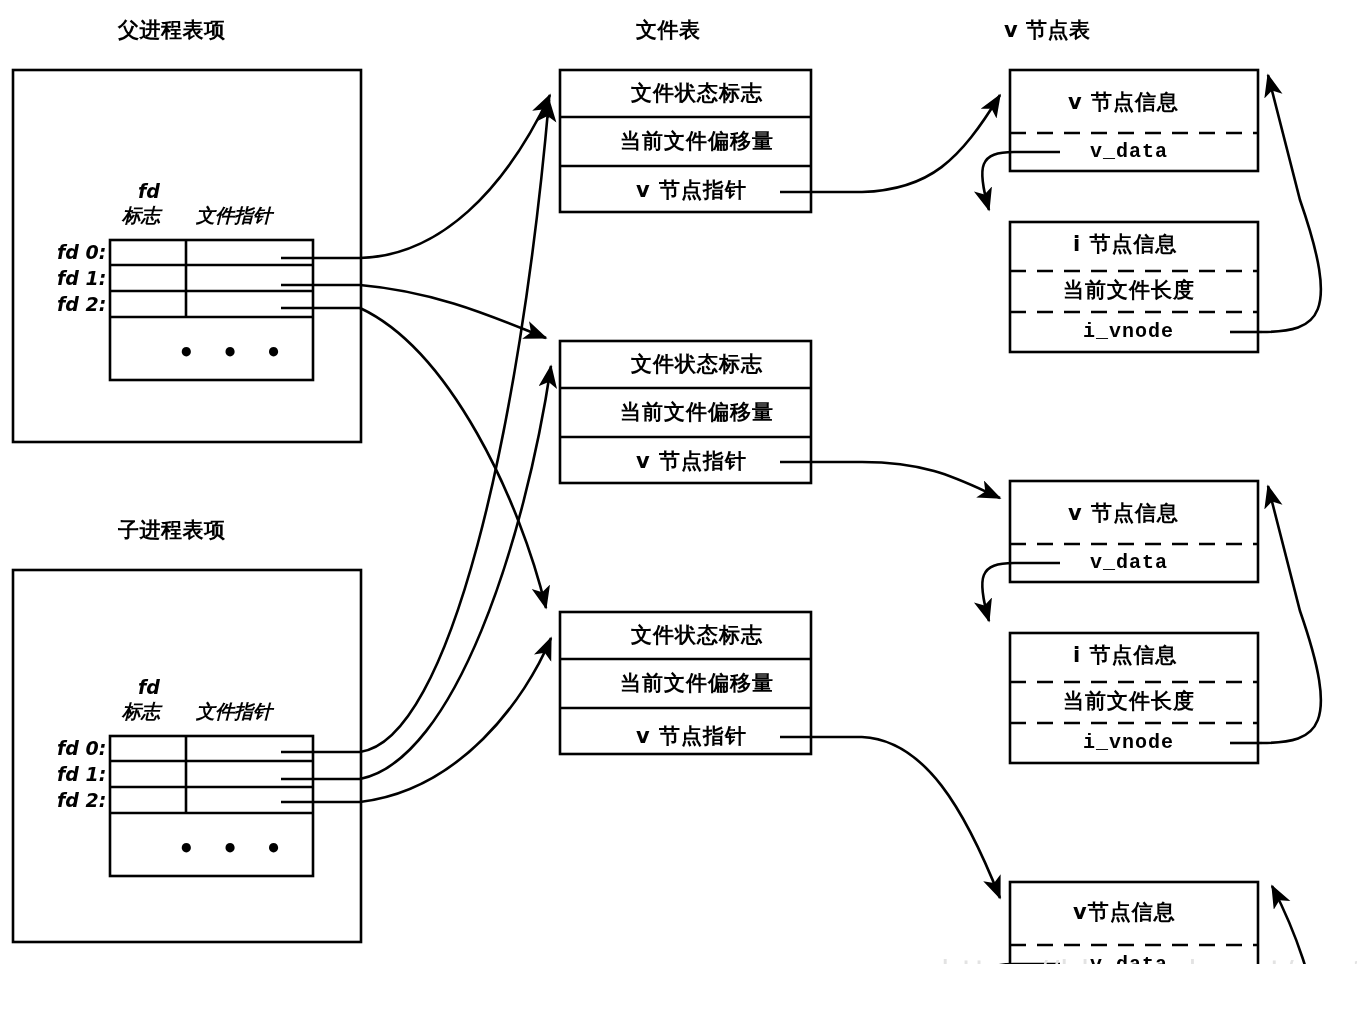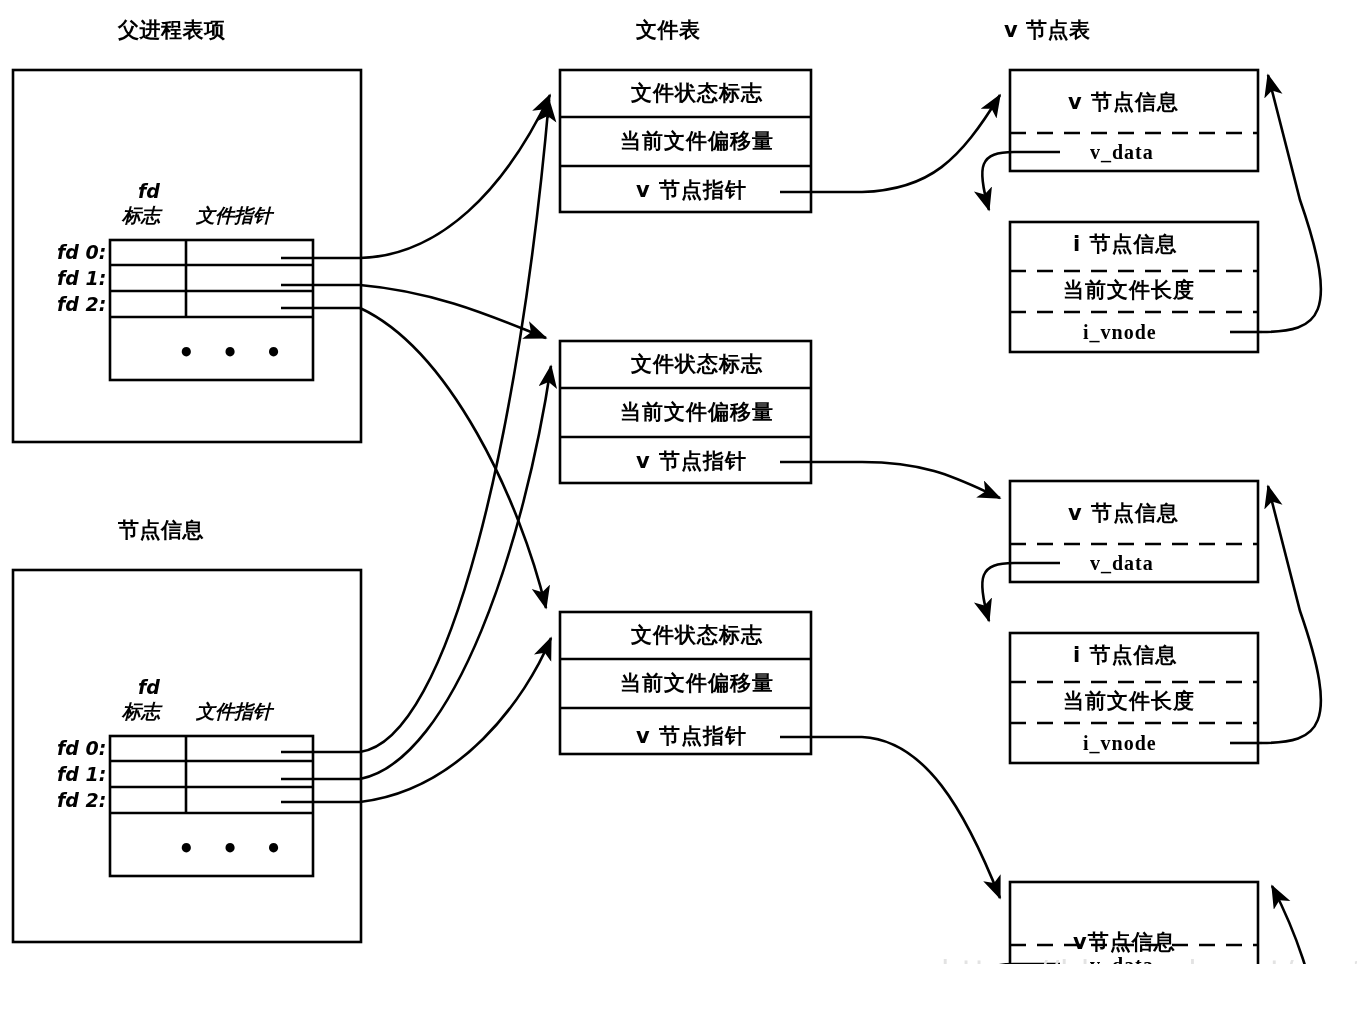--- a/index.html
+++ b/index.html
@@ -34,21 +34,21 @@
   }
   .title {
     font-size: 21px;
     letter-spacing: 0.5px;
   }
   .cell-text {
     font-size: 21px;
     letter-spacing: 1px;
   }
   .mono-text {
-    font-family: Liberation Serif, serif;
+    font-family: Liberation Mono, monospace;
     font-size: 20px;
     letter-spacing: 1px;
   }
   .fd-head {
     font-size: 19px;
     font-style: italic;
   }
   .fd-row-label {
     font-size: 19px;
     font-style: italic;
@@ -176,21 +176,21 @@
       <line x1="1230" y1="743" x2="1262" y2="743"></line>
     </g>
     <g stroke="#000" fill="none" stroke-width="2.6" marker-end="url(#ah)">
       <path d="M 1262,332 C 1320,332 1340,315 1300,200 L 1268,75"></path>
       <path d="M 1262,743 C 1320,743 1340,726 1300,611 L 1268,486"></path>
       <path d="M 1320,1022 C 1310,980 1300,940 1272,886"></path>
     </g>
   </svg>
 
   <div class="lbl title" style="left:118px; top:20px;">父进程表项</div>
-  <div class="lbl title" style="left:118px; top:520px;">节点信息</div>
+  <div class="lbl title" style="left:118px; top:520px;">子进程表项</div>
   <div class="lbl title" style="left:636px; top:20px;">文件表</div>
   <div class="lbl title" style="left:1004px; top:20px;">v 节点表</div>
 
   <div class="lbl fd-head" style="left:138px; top:182px;">fd</div>
   <div class="lbl fd-head" style="left:122px; top:206px;">标志</div>
   <div class="lbl fd-head" style="left:196px; top:206px;">文件指针</div>
 
   <div class="lbl fd-row-label" style="left:57px; top:243px;">fd 0:</div>
   <div class="lbl fd-row-label" style="left:57px; top:269px;">fd 1:</div>
   <div class="lbl fd-row-label" style="left:57px; top:295px;">fd 2:</div>
@@ -222,18 +222,18 @@
   <div class="lbl cell-text" style="left:1073px; top:234px;">i 节点信息</div>
   <div class="lbl cell-text" style="left:1063px; top:280px;">当前文件长度</div>
   <div class="lbl mono-text" style="left:1083px; top:322px;">i_vnode</div>
 
   <div class="lbl cell-text" style="left:1068px; top:503px;">v 节点信息</div>
   <div class="lbl mono-text" style="left:1090px; top:553px;">v_data</div>
   <div class="lbl cell-text" style="left:1073px; top:645px;">i 节点信息</div>
   <div class="lbl cell-text" style="left:1063px; top:691px;">当前文件长度</div>
   <div class="lbl mono-text" style="left:1083px; top:733px;">i_vnode</div>
 
-  <div class="lbl cell-text" style="left:1073px; top:932px;">v节点信息</div>
+  <div class="lbl cell-text" style="left:1073px; top:902px;">v节点信息</div>
   <div class="lbl mono-text" style="left:1090px; top:955px;">v_data</div>
 
   <div class="watermark" style="left:941px; top:953px;">https://blog.csdn.net/qq_28114615</div>
 
 </div>
 
 </body></html>

